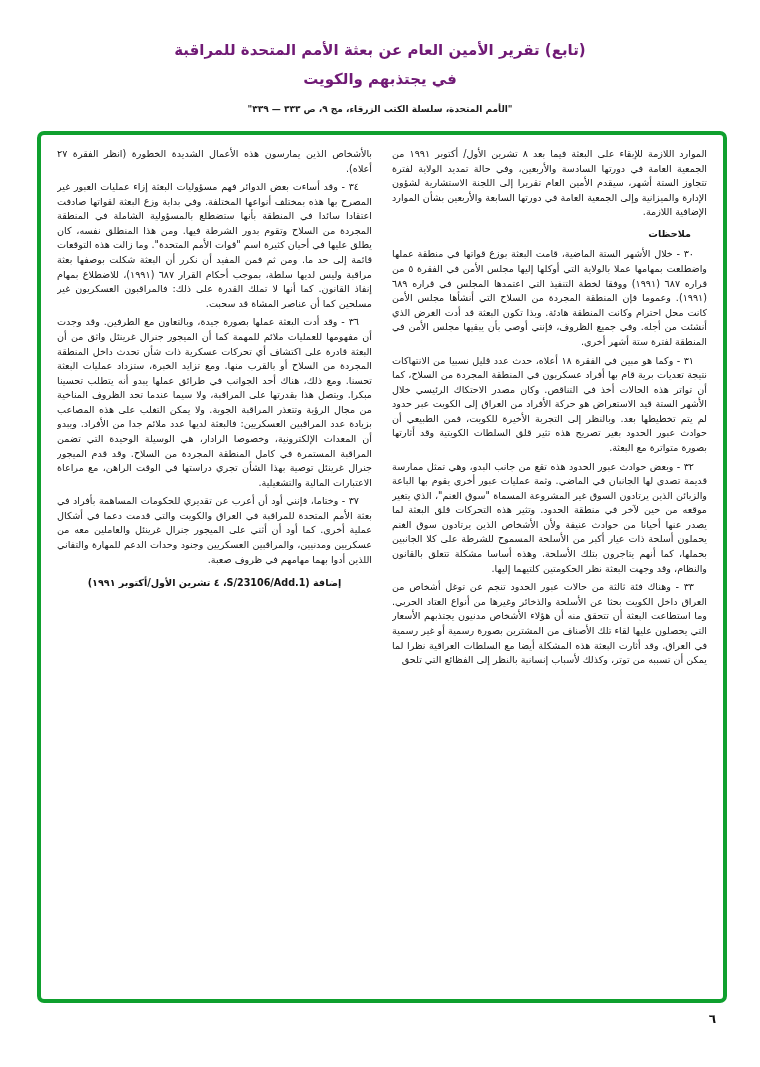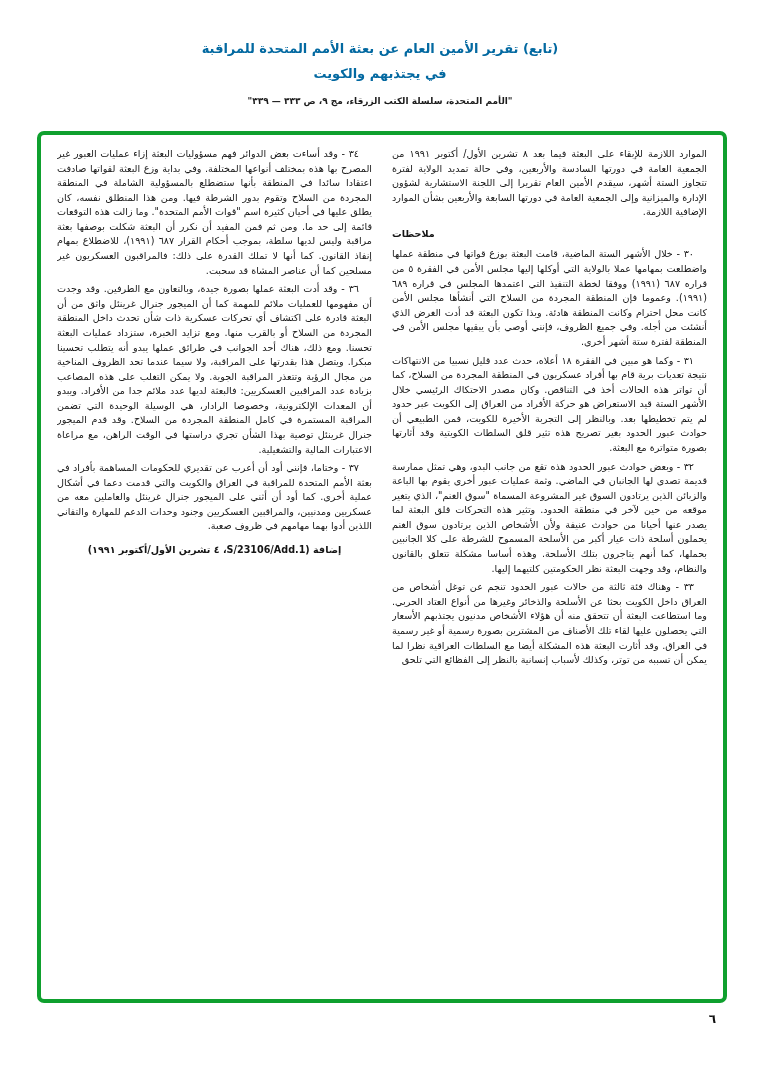--- a/index.html
+++ b/index.html
@@ -13,23 +13,23 @@
     position: relative;
     overflow: hidden;
     color: #151515;
   }
   .doc-header {
     text-align: center;
     padding-top: 36px;
   }
   .title-line {
     font-weight: bold;
-    font-size: 13px;
+    font-size: 15px;
     line-height: 1.95;
-    color: #0369a1;
+    color: #701a75;
   }
   .source-line {
     font-weight: bold;
     font-size: 9px;
     margin-top: 9px;
     color: #1c1c1c;
     letter-spacing: 0.2px;
   }
   .content-box {
     position: absolute;
@@ -56,21 +56,21 @@
     text-align: justify;
     overflow: hidden;
   }
   .para { margin: 0 0 4px 0; }
   .para.body { text-indent: 13px; }
   .para.continuation { text-indent: 0; }
   .para.heading {
     font-weight: bold;
     text-indent: 16px;
     margin: 7px 0 6px 0;
-    text-align: left;
+    text-align: right;
   }
   .para.subheading {
     font-weight: bold;
     text-indent: 0;
     margin: 9px 0 6px 0;
     text-align: center;
   }
   .page-number {
     position: absolute;
     right: 44px;
@@ -95,20 +95,21 @@
     <div class="columns">
       <div class="col">
           <p class="para continuation">الموارد اللازمة للإبقاء على البعثة فيما بعد ٨ تشرين الأول/ أكتوبر ١٩٩١ من الجمعية العامة في دورتها السادسة والأربعين، وفي حالة تمديد الولاية لفترة تتجاوز الستة أشهر، سيقدم الأمين العام تقريرا إلى اللجنة الاستشارية لشؤون الإدارة والميزانية وإلى الجمعية العامة في دورتها السابعة والأربعين بشأن الموارد الإضافية اللازمة.</p>
           <p class="para heading">ملاحظات</p>
           <p class="para body">٣٠ - خلال الأشهر الستة الماضية، قامت البعثة بوزع قواتها في منطقة عملها واضطلعت بمهامها عملا بالولاية التي أوكلها إليها مجلس الأمن في الفقرة ٥ من قراره ٦٨٧ (١٩٩١) ووفقا لخطة التنفيذ التي اعتمدها المجلس في قراره ٦٨٩ (١٩٩١). وعموما فإن المنطقة المجردة من السلاح التي أنشأها مجلس الأمن كانت محل احترام وكانت المنطقة هادئة. وبذا تكون البعثة قد أدت الغرض الذي أنشئت من أجله. وفي جميع الظروف، فإنني أوصي بأن يبقيها مجلس الأمن في المنطقة لفترة ستة أشهر أخرى.</p>
           <p class="para body">٣١ - وكما هو مبين في الفقرة ١٨ أعلاه، حدث عدد قليل نسبيا من الانتهاكات نتيجة تعديات برية قام بها أفراد عسكريون في المنطقة المجردة من السلاح، كما أن تواتر هذه الحالات أخذ في التناقص. وكان مصدر الاحتكاك الرئيسي خلال الأشهر الستة قيد الاستعراض هو حركة الأفراد من العراق إلى الكويت عبر حدود لم يتم تخطيطها بعد. وبالنظر إلى التجربة الأخيرة للكويت، فمن الطبيعي أن حوادث عبور الحدود بغير تصريح هذه تثير قلق السلطات الكويتية وقد أثارتها بصورة متواترة مع البعثة.</p>
           <p class="para body">٣٢ - وبعض حوادث عبور الحدود هذه تقع من جانب البدو، وهي تمثل ممارسة قديمة تصدى لها الجانبان في الماضي. وثمة عمليات عبور أخرى يقوم بها الباعة والزبائن الذين يرتادون السوق غير المشروعة المسماة "سوق الغنم"، الذي يتغير موقعه من حين لآخر في منطقة الحدود. وتثير هذه التحركات قلق البعثة لما يصدر عنها أحيانا من حوادث عنيفة ولأن الأشخاص الذين يرتادون سوق الغنم يحملون أسلحة ذات عيار أكبر من الأسلحة المسموح للشرطة على كلا الجانبين بحملها، كما أنهم يتاجرون بتلك الأسلحة. وهذه أساسا مشكلة تتعلق بالقانون والنظام، وقد وجهت البعثة نظر الحكومتين كلتيهما إليها.</p>
           <p class="para body">٣٣ - وهناك فئة ثالثة من حالات عبور الحدود تنجم عن توغل أشخاص من العراق داخل الكويت بحثا عن الأسلحة والذخائر وغيرها من أنواع العتاد الحربي. وما استطاعت البعثة أن تتحقق منه أن هؤلاء الأشخاص مدنيون يجتذبهم الأسعار التي يحصلون عليها لقاء تلك الأصناف من المشترين بصورة رسمية أو غير رسمية في العراق. وقد أثارت البعثة هذه المشكلة أيضا مع السلطات العراقية نظرا لما يمكن أن تسببه من توتر، وكذلك لأسباب إنسانية بالنظر إلى الفظائع التي تلحق</p>
         </div>
       <div class="col">
+          <p class="para continuation">بالأشخاص الذين يمارسون هذه الأعمال الشديدة الخطورة (انظر الفقرة ٢٧ أعلاه).</p>
           <p class="para body">٣٤ - وقد أساءت بعض الدوائر فهم مسؤوليات البعثة إزاء عمليات العبور غير المصرح بها هذه بمختلف أنواعها المختلفة. وفي بداية وزع البعثة لقواتها صادفت اعتقادا سائدا في المنطقة بأنها ستضطلع بالمسؤولية الشاملة في المنطقة المجردة من السلاح وتقوم بدور الشرطة فيها. ومن هذا المنطلق نفسه، كان يطلق عليها في أحيان كثيرة اسم "قوات الأمم المتحدة". وما زالت هذه التوقعات قائمة إلى حد ما. ومن ثم فمن المفيد أن نكرر أن البعثة شكلت بوصفها بعثة مراقبة وليس لديها سلطة، بموجب أحكام القرار ٦٨٧ (١٩٩١)، للاضطلاع بمهام إنفاذ القانون. كما أنها لا تملك القدرة على ذلك: فالمراقبون العسكريون غير مسلحين كما أن عناصر المشاة قد سحبت.</p>
           <p class="para body">٣٦ - وقد أدت البعثة عملها بصورة جيدة، وبالتعاون مع الطرفين. وقد وجدت أن مفهومها للعمليات ملائم للمهمة كما أن الميجور جنرال غرينئل واثق من أن البعثة قادرة على اكتشاف أي تحركات عسكرية ذات شأن تحدث داخل المنطقة المجردة من السلاح أو بالقرب منها. ومع تزايد الخبرة، ستزداد عمليات البعثة تحسنا. ومع ذلك، هناك أحد الجوانب في طرائق عملها يبدو أنه يتطلب تحسينا مبكرا. ويتصل هذا بقدرتها على المراقبة، ولا سيما عندما تحد الظروف المناخية من مجال الرؤية وتتعذر المراقبة الجوية. ولا يمكن التغلب على هذه المصاعب بزيادة عدد المراقبين العسكريين: فالبعثة لديها عدد ملائم جدا من الأفراد. ويبدو أن المعدات الإلكترونية، وخصوصا الرادار، هي الوسيلة الوحيدة التي تضمن المراقبة المستمرة في كامل المنطقة المجردة من السلاح. وقد قدم الميجور جنرال غرينئل توصية بهذا الشأن تجري دراستها في الوقت الراهن، مع مراعاة الاعتبارات المالية والتشغيلية.</p>
           <p class="para body">٣٧ - وختاما، فإنني أود أن أعرب عن تقديري للحكومات المساهمة بأفراد في بعثة الأمم المتحدة للمراقبة في العراق والكويت والتي قدمت دعما في أشكال عملية أخرى. كما أود أن أثني على الميجور جنرال غرينئل والعاملين معه من عسكريين ومدنيين، والمراقبين العسكريين وجنود وحدات الدعم للمهارة والتفاني اللذين أدوا بهما مهامهم في ظروف صعبة.</p>
           <p class="para subheading">إضافة (S/23106/Add.1، ٤ تشرين الأول/أكتوبر ١٩٩١)</p>
         </div>
     </div>
   </div>
 
   <div class="page-number">٦</div>
 

